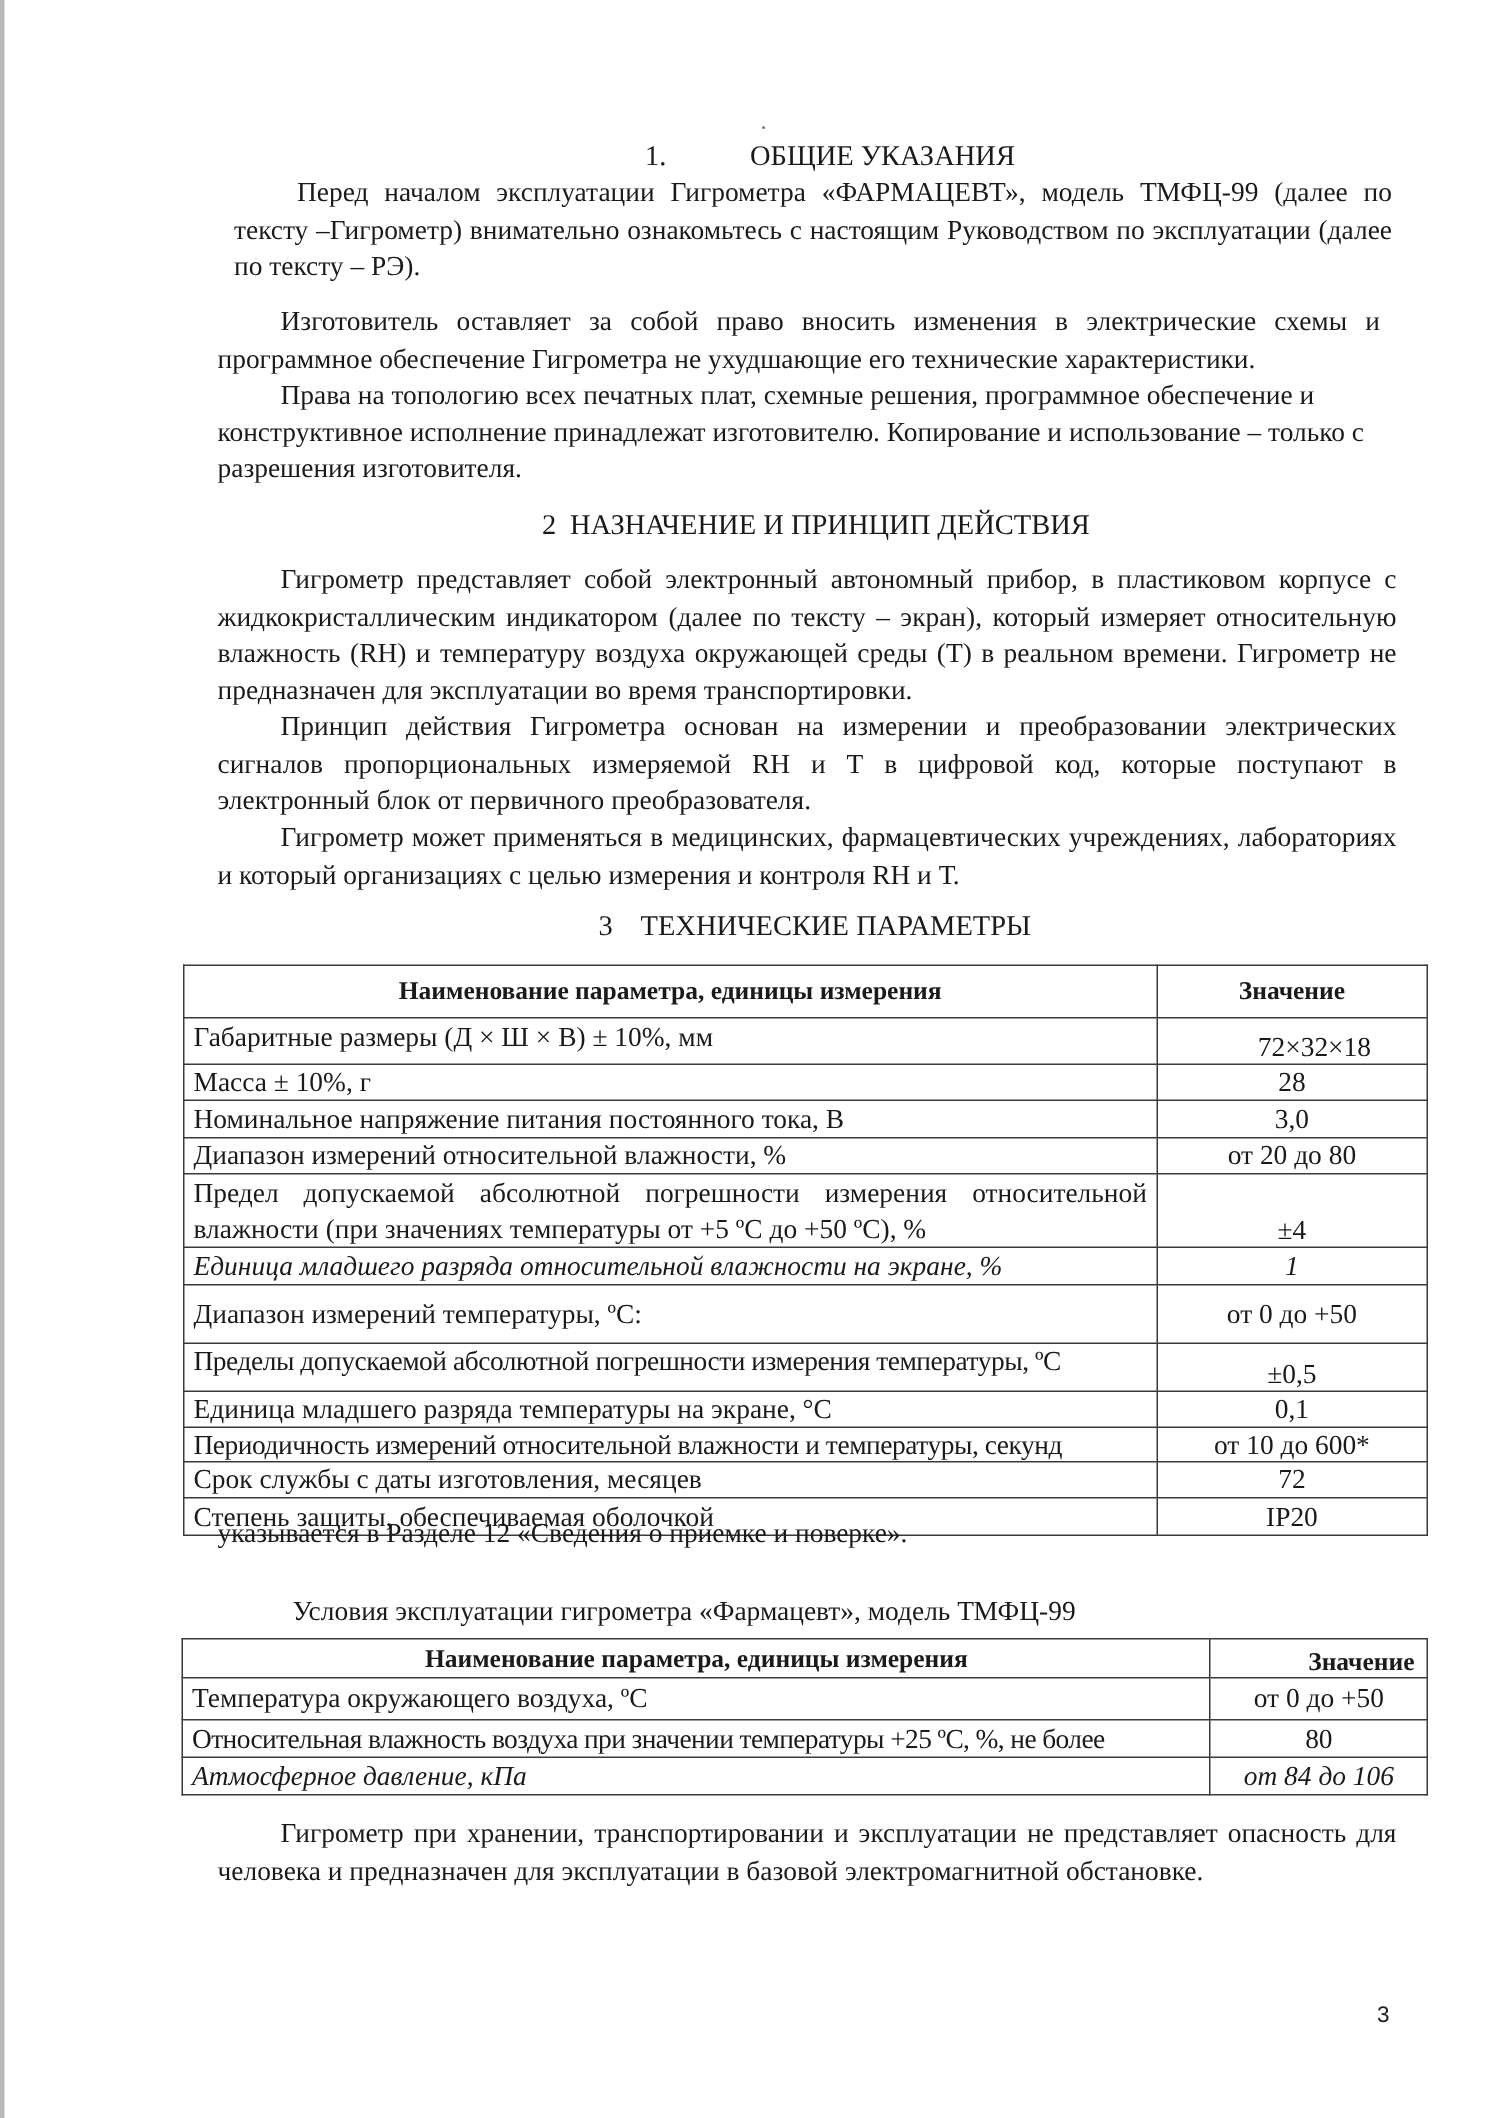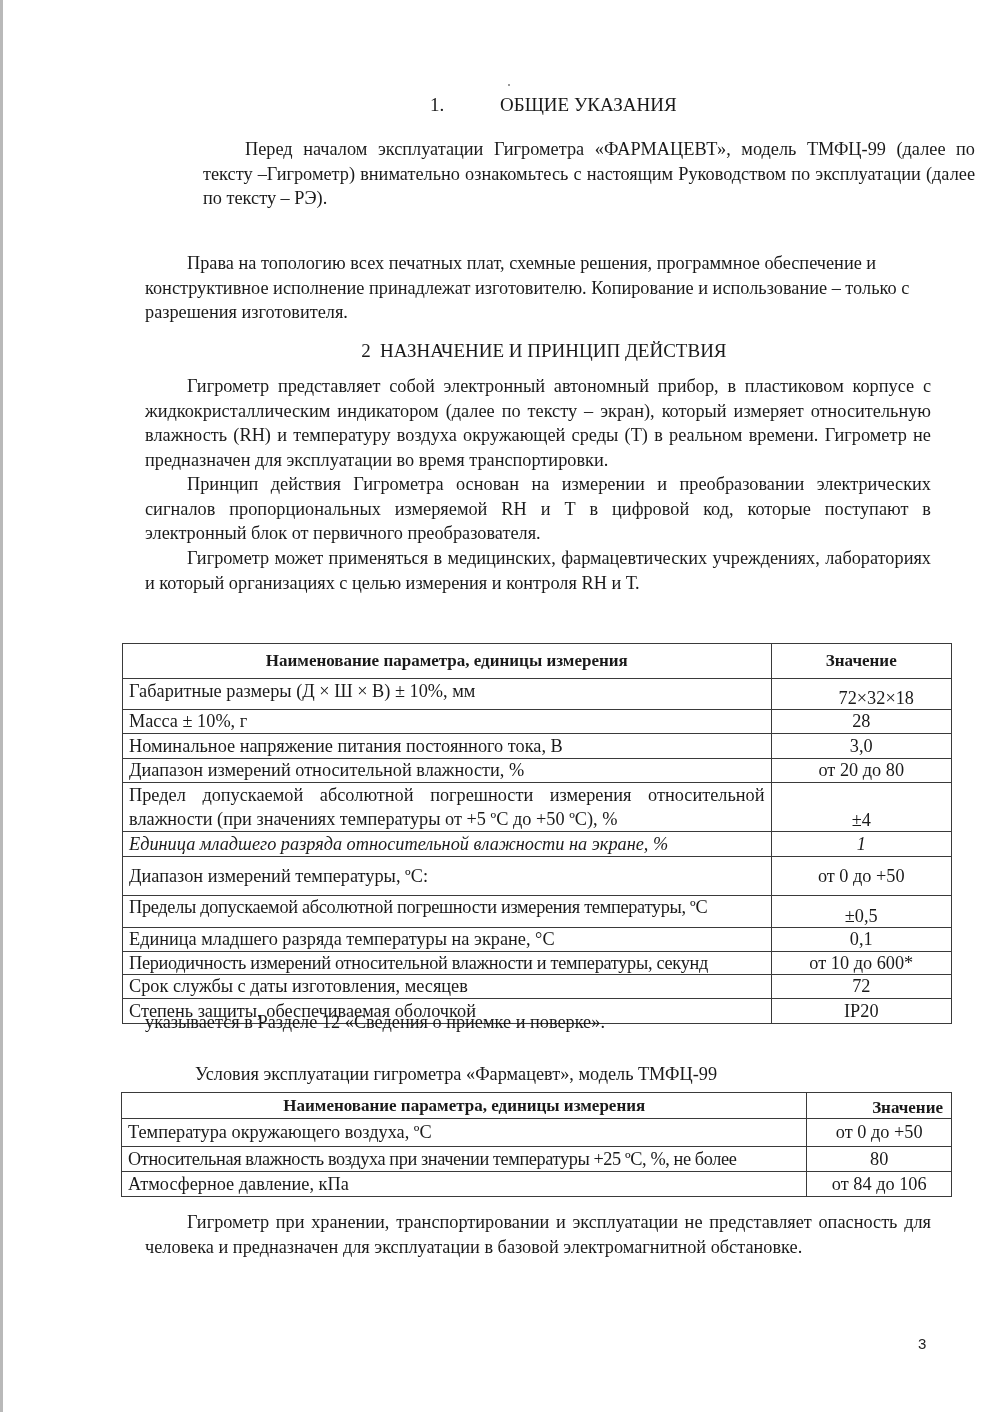--- a/index.html
+++ b/index.html
@@ -46,40 +46,46 @@
 </head>
 <body>
 
 <div class="page">
   <div class="scan-edge"></div>
   <div class="dot"></div>
 
   <div class="h h1">
     <span class="num">1.</span><span>ОБЩИЕ УКАЗАНИЯ</span>
   </div>
-  <div class="para" style="left:156px; top:137px; width:772px;margin-left:47px;">
+  <div class="para" style="left:156px; top:116px; width:772px;">
     <span class="indent"></span><span>Перед началом эксплуатации Гигрометра «ФАРМАЦЕВТ», модель ТМФЦ-99 (далее по тексту –Гигрометр) внимательно ознакомьтесь с настоящим Руководством по эксплуатации (далее по тексту – РЭ).</span>
+  </div>
+  <div class="para" style="left:145px; top:202px; width:775px;">
+    <span class="indent"></span><span>Изготовитель оставляет за собой право вносить изменения в электрические схемы и программное обеспечение Гигрометра не ухудшающие его технические характеристики.</span>
   </div>
   <div class="para p-justify-last" style="left:145px; top:251px; width:770px; text-align:left;">
     <span class="indent"></span><span>Права на топологию всех печатных плат, схемные решения, программное обеспечение и конструктивное исполнение принадлежат изготовителю. Копирование и использование – только с разрешения изготовителя.</span>
   </div>
 
   <div class="h h2">
     <span class="num">2</span><span>НАЗНАЧЕНИЕ И ПРИНЦИП ДЕЙСТВИЯ</span>
   </div>
   <div class="para" style="left:145px; top:374px; width:786px;">
     <span class="indent"></span><span>Гигрометр представляет собой электронный автономный прибор, в пластиковом корпусе с жидкокристаллическим индикатором (далее по тексту – экран), который измеряет относительную влажность (RH) и температуру воздуха окружающей среды (Т) в реальном времени. Гигрометр не предназначен для эксплуатации во время транспортировки.</span>
   </div>
   <div class="para" style="left:145px; top:472px; width:786px;">
     <span class="indent"></span><span>Принцип действия Гигрометра основан на измерении и преобразовании электрических сигналов пропорциональных измеряемой RH и Т в цифровой код, которые поступают в электронный блок от первичного преобразователя.</span>
   </div>
   <div class="para" style="left:145px; top:546px; width:786px;">
     <span class="indent"></span><span>Гигрометр может применяться в медицинских, фармацевтических учреждениях, лабораториях и который организациях с целью измерения и контроля RH и Т.</span>
   </div>
 
+  <div class="h h3">
+    <span class="num">3</span><span>ТЕХНИЧЕСКИЕ ПАРАМЕТРЫ</span>
+  </div>
 
   <table class="t t1">
     <colgroup>
         <col class="c1">
         <col class="c2">
       </colgroup>
     <tbody>
         <tr style="height:35px;">
       <th>Наименование параметра, единицы измерения</th>
       <th>Значение</th>
@@ -152,21 +158,21 @@
       <th class="val-h" style="vertical-align:bottom;">Значение</th>
     </tr>
     <tr style="height:28px;">
       <td class="name">Температура окружающего воздуха, ºС</td>
       <td class="val">от 0 до +50</td>
     </tr>
     <tr style="height:25px;">
       <td class="name" style="letter-spacing:-0.4px;">Относительная влажность воздуха при значении температуры +25 ºС, %, не более</td>
       <td class="val">80</td>
     </tr>
-    <tr style="height:25px;">
+    <tr style="height:25px;font-style:italic;">
       <td class="name">Атмосферное давление, кПа</td>
       <td class="val">от 84 до 106</td>
     </tr>
   </tbody>
     </table>
 
   <div class="para" style="left:145px; top:1210px; width:786px;">
     <span class="indent"></span><span>Гигрометр при хранении, транспортировании и эксплуатации не представляет опасность для человека и предназначен для эксплуатации в базовой электромагнитной обстановке.</span>
   </div>
 

